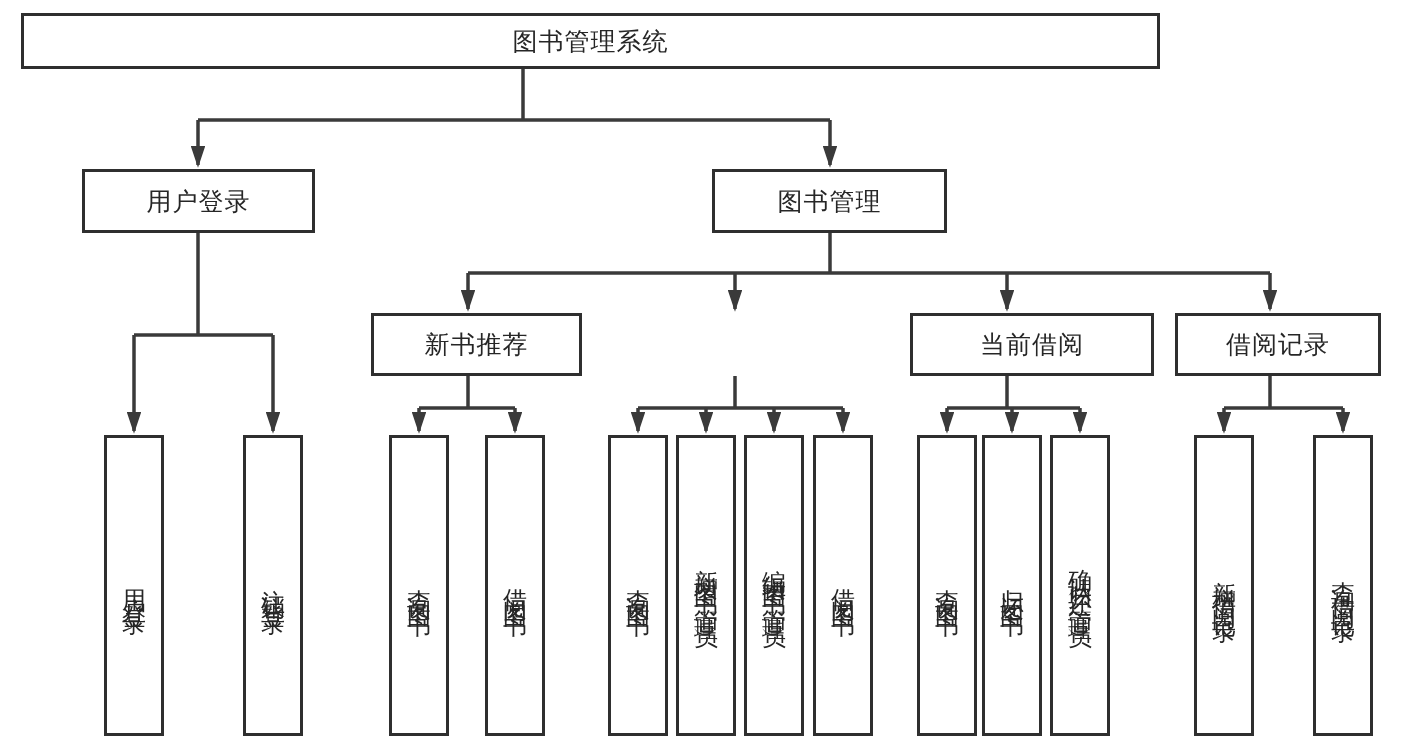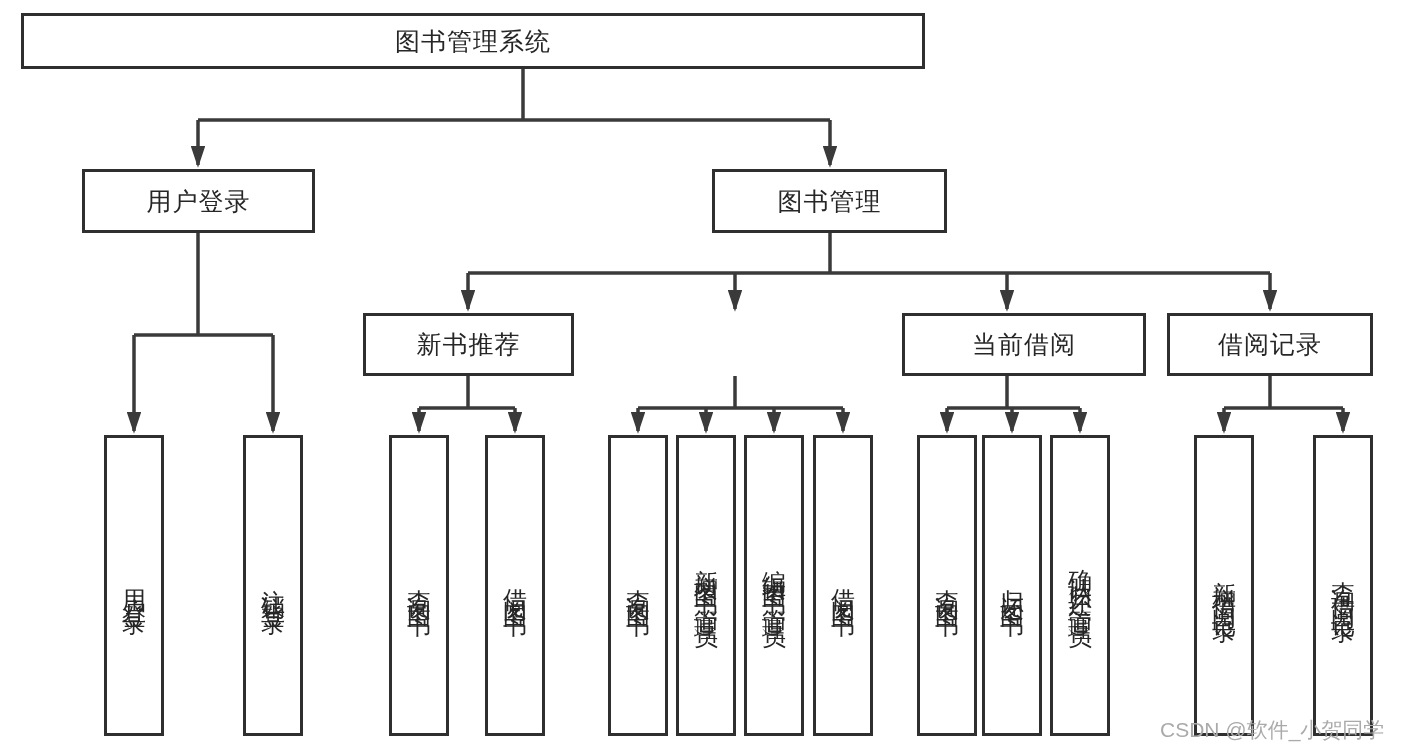--- a/index.html
+++ b/index.html
@@ -37,23 +37,23 @@
     border: 3px solid #2f2f2f;
     background: #ffffff;
     display: flex;
     align-items: center;
     justify-content: center;
     color: #262626;
     text-align: center;
     line-height: 1;
   }
   .box.h-node { font-size: 25px; letter-spacing: 1px; }
-  .box.root { left: 21px; top: 13px; width: 904px; height: 56px; }
+  .box.root { left: 21px; top: 13px; width: 1139px; height: 56px; }
   .box.lvl1 { top: 169px; height: 64px; }
-  .box.lvl2 { top: 313px; height: 63px; }
+  .box.lvl2 { top: 313px; height: 63px; margin-left: 8px; }
   .box.leaf {
     top: 435px;
     height: 301px;
     width: 60px;
     writing-mode: vertical-rl;
     text-orientation: mixed;
     font-size: 24px;
     letter-spacing: 8px;
     line-height: 1;
   }
@@ -139,15 +139,14 @@
   <div class="box leaf" style="left:744px;">编辑图书（管理员）</div>
   <div class="box leaf" style="left:813px;">借阅图书</div>
 
   <div class="box leaf" style="left:917px;">查询图书</div>
   <div class="box leaf" style="left:982px;">归还图书</div>
   <div class="box leaf" style="left:1050px;">确认归还（管理员）</div>
 
   <div class="box leaf" style="left:1194px;">新增借阅记录</div>
   <div class="box leaf" style="left:1313px;">查询借阅记录</div>
 
-  <div class="watermark">CSDN @软件_小贺同学</div>
 
 </div>
 
 </body></html>

